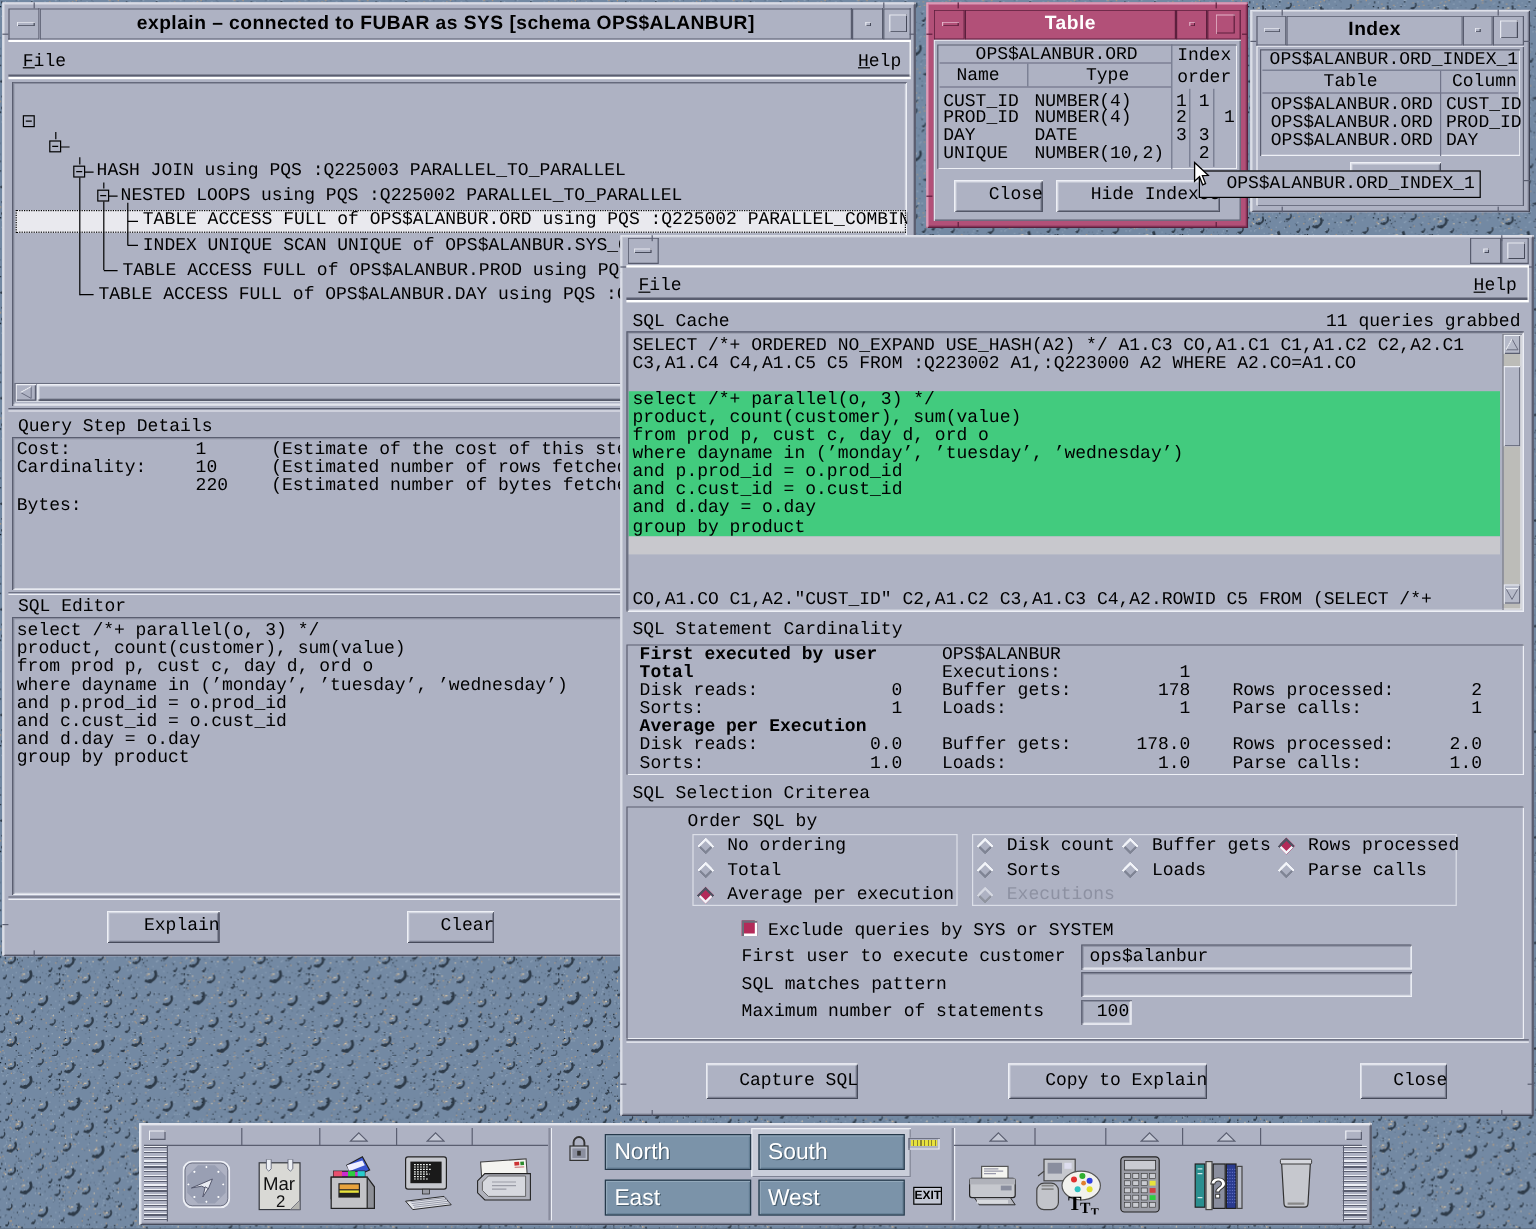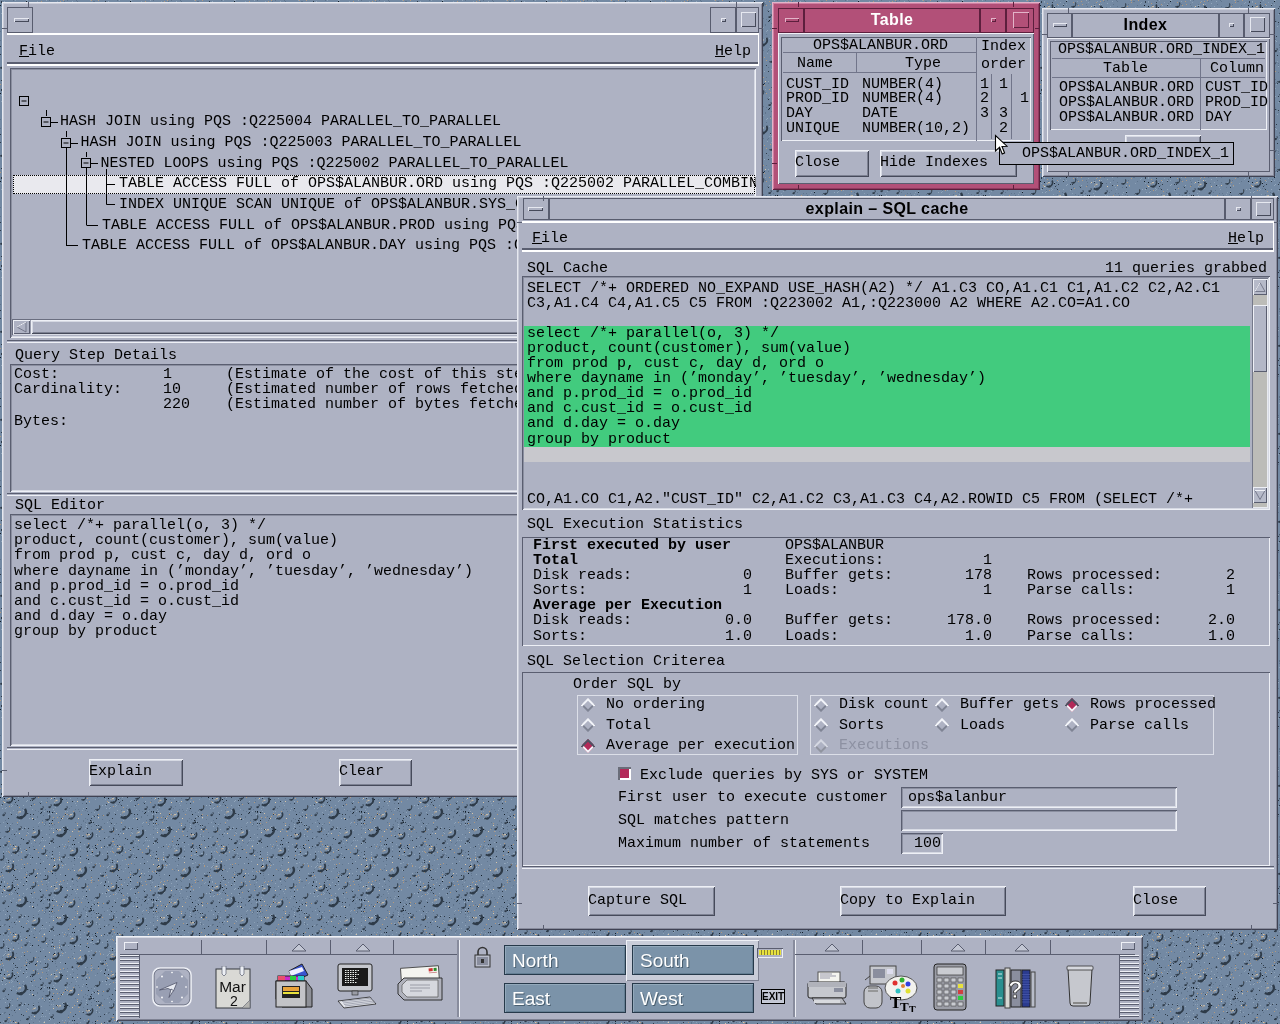--- a/index.html
+++ b/index.html
@@ -2,21 +2,21 @@
 <html><head><meta charset="utf-8"><title>cde</title><style>
 html,body{margin:0;padding:0;background:#333}
 #scr{position:relative;width:1280px;height:1024px;overflow:hidden;background:#7389a3;
  font-family:"Liberation Mono",monospace;font-size:15px;line-height:15.1px;color:#000}
 #scr *{box-sizing:border-box}
 .a{position:absolute}
 .mono{font-family:"Liberation Mono",monospace;white-space:pre}
 .g{background:#aeb2c3}
 .s1{box-shadow:inset 1px 1px 0 #5a5e70,inset -1px -1px 0 #eef0f6}
 .s2{box-shadow:inset 1px 1px 0 #5a5e70,inset -1px -1px 0 #eef0f6,inset 2px 2px 0 #8b8fa0,inset -2px -2px 0 #d6d9e3}
-.btn{background:#aeb2c3;box-shadow:inset 1px 1px 0 #eef0f6,inset -1px -1px 0 #464a5a,inset 2px 2px 0 #d6d9e3,inset -2px -2px 0 #7d8192;text-align:left}
+.btn{background:#aeb2c3;box-shadow:inset 1px 1px 0 #eef0f6,inset -1px -1px 0 #464a5a,inset 2px 2px 0 #d6d9e3,inset -2px -2px 0 #7d8192;text-align:right}
 .frame{background:#aeb2c3;box-shadow:inset 1px 1px 0 #e6e8f0,inset -1px -1px 0 #3f4253,inset 2px 2px 0 #c9ccd8,inset -2px -2px 0 #888c9d}
 .tb{background:#aeb2c3;box-shadow:inset 1px 1px 0 #585c6e, inset -1px -1px 0 #585c6e}
 .pframe{background:#b25078;box-shadow:inset 1px 1px 0 #e3b4c9,inset -1px -1px 0 #5c1f3d,inset 2px 2px 0 #cf7fa1,inset -2px -2px 0 #8f3c60}
 .ptb{background:#b25078;box-shadow:inset 1px 1px 0 #5c1f3d, inset -1px -1px 0 #5c1f3d}
 .title{font-family:"Liberation Sans",sans-serif;font-weight:bold;font-size:16px;line-height:23px;text-align:center;letter-spacing:0.4px}
 .fld{background:#aeb2c3;box-shadow:inset 1px 1px 0 #5a5e70,inset -1px -1px 0 #eef0f6,inset 2px 2px 0 #8b8fa0,inset -2px -2px 0 #d6d9e3}
 .dia{width:10px;height:10px;transform:rotate(45deg);background:#aeb2c3;box-shadow:inset 2px 2px 0 #f2f4f9,inset -2px -2px 0 #7f8494}
 .diar{width:10px;height:10px;transform:rotate(45deg);background:#b32a59;box-shadow:inset 2px 2px 0 #4e5262,inset -2px -2px 0 #f2f4f9}
 .diad{width:10px;height:10px;transform:rotate(45deg);background:#aeb2c3;box-shadow:inset 2px 2px 0 #d5d8e2,inset -2px -2px 0 #90949f}
 </style></head>
@@ -140,20 +140,21 @@
           <path d="M3.5 63.4 A3 3 0 0 1 -0.6 67.5" stroke="#2e3b49" stroke-width="1.1" fill="none"></path>
           <circle cx="1.6" cy="67.8" r="1.0" fill="#2e3b49"></circle>
         </pattern>
       </defs>
 <rect width="1280" height="1024" fill="url(#bgp)"></rect>
 </svg>
 
 <div class="a frame" style="left:2px;top:2px;width:761px;height:795px">
  <div class="a tb" style="left:5px;top:5px;width:26px;height:26px"></div>
  <div class="a" style="left:12px;top:16px;width:15px;height:4px;background:#aeb2c3;box-shadow:inset 1px 1px 0 #e6e8f0,inset -1px -1px 0 #464a5a"></div>
+ <div class="a tb title" style="left:31px;top:5px;width:677px;height:26px;line-height:25px">explain – connected to FUBAR as SYS [schema OPS$ALANBUR]</div>
  <div class="a tb" style="left:708px;top:5px;width:26px;height:26px"></div>
  <div class="a" style="left:719px;top:16px;width:5px;height:4px;background:#aeb2c3;box-shadow:inset 1px 1px 0 #e6e8f0,inset -1px -1px 0 #464a5a"></div>
  <div class="a tb" style="left:734px;top:5px;width:23px;height:26px"></div>
  <div class="a" style="left:739px;top:10px;width:15px;height:15px;box-shadow:inset 1px 1px 0 #e6e8f0,inset -1px -1px 0 #464a5a"></div>
  <div class="a" style="left:26px;top:0;width:1px;height:5px;background:#5a5e70"></div>
  <div class="a" style="left:26px;top:790px;width:1px;height:5px;background:#5a5e70"></div>
  <div class="a" style="left:734px;top:0;width:1px;height:5px;background:#5a5e70"></div>
  <div class="a" style="left:734px;top:790px;width:1px;height:5px;background:#5a5e70"></div>
  <div class="a" style="left:0;top:26px;width:5px;height:1px;background:#5a5e70"></div>
  <div class="a" style="left:756px;top:26px;width:5px;height:1px;background:#5a5e70"></div>
@@ -187,21 +188,20 @@
        <line x1="80.5" y1="95.5" x2="88" y2="95.5"></line>
        <line x1="56.5" y1="80" x2="56.5" y2="178"></line>
             <line x1="56.5" y1="177.5" x2="68" y2="177.5"></line>
        <line x1="76.5" y1="100" x2="76.5" y2="157"></line>
             <line x1="76.5" y1="157.5" x2="88" y2="157.5"></line>
        <line x1="96.5" y1="101" x2="96.5" y2="136.5"></line>
        <line x1="96.5" y1="116.5" x2="105" y2="116.5"></line>
             <line x1="96.5" y1="136.5" x2="105" y2="136.5"></line>
      </g>
    </svg>
-   <div class="a mono" style="left:50px;top:46.3px">HASH JOIN using PQS :Q225004 PARALLEL_TO_PARALLEL</div>
    <div class="a mono" style="left:70.5px;top:66.9px">HASH JOIN using PQS :Q225003 PARALLEL_TO_PARALLEL</div>
    <div class="a mono" style="left:90.5px;top:87.6px">NESTED LOOPS using PQS :Q225002 PARALLEL_TO_PARALLEL</div>
    <div class="a mono" style="left:109px;top:108.2px">TABLE ACCESS FULL of OPS$ALANBUR.ORD using PQS :Q225002 PARALLEL_COMBINED_WITH</div>
    <div class="a mono" style="left:109px;top:128.9px">INDEX UNIQUE SCAN UNIQUE of OPS$ALANBUR.SYS_C003256 using PQS</div>
    <div class="a mono" style="left:92px;top:149.5px">TABLE ACCESS FULL of OPS$ALANBUR.PROD using PQS :Q225001</div>
    <div class="a mono" style="left:72px;top:170.2px">TABLE ACCESS FULL of OPS$ALANBUR.DAY using PQS :Q225000</div>
 
    <div class="a" style="left:2px;top:251px;width:742px;height:16px;background:#9a9eae;box-shadow:inset 1px 1px 0 #6a6e80,inset -1px -1px 0 #d8dbe4"></div>
    <div class="a" style="left:3px;top:252px;width:17px;height:14px;background:#aeb2c3;box-shadow:inset 1px 1px 0 #eef0f6,inset -1px -1px 0 #5a5e70"></div>
    <svg class="a" style="left:5px;top:253px" width="13" height="12">
@@ -331,21 +331,20 @@
 
 <div class="a" style="left:999px;top:142px;width:235px;height:23px;background:#aeb2c3;border:1px solid #000"></div>
 <div class="a mono" style="left:1022px;top:146px">OPS$ALANBUR.ORD_INDEX_1</div>
 <svg class="a" style="left:992px;top:133px" width="16" height="24">
       <path d="M3.5 2.5 L3.5 18 L7.6 14.2 L10.2 21 L12.6 20 L10 13.4 L15 13.2 Z" fill="#fff" stroke="#000" stroke-width="1.1"></path>
     </svg>
 
 <div class="a frame" style="left:517px;top:196px;width:761px;height:734px">
  <div class="a tb" style="left:6px;top:2px;width:26px;height:22px"></div>
  <div class="a" style="left:11px;top:11px;width:15px;height:4px;background:#aeb2c3;box-shadow:inset 1px 1px 0 #e6e8f0,inset -1px -1px 0 #464a5a"></div>
- <div class="a tb title" style="left:32px;top:2px;width:676px;height:22px;line-height:21px">explain – SQL cache</div>
  <div class="a tb" style="left:708px;top:2px;width:26px;height:22px"></div>
  <div class="a" style="left:719px;top:11px;width:5px;height:4px;background:#aeb2c3;box-shadow:inset 1px 1px 0 #e6e8f0,inset -1px -1px 0 #464a5a"></div>
  <div class="a tb" style="left:734px;top:2px;width:23px;height:22px"></div>
  <div class="a" style="left:739px;top:6px;width:15px;height:14px;box-shadow:inset 1px 1px 0 #e6e8f0,inset -1px -1px 0 #464a5a"></div>
  <div class="a" style="left:26px;top:0;width:1px;height:5px;background:#5a5e70"></div>
  <div class="a" style="left:26px;top:729px;width:1px;height:5px;background:#5a5e70"></div>
  <div class="a" style="left:734px;top:0;width:1px;height:5px;background:#5a5e70"></div>
  <div class="a" style="left:734px;top:729px;width:1px;height:5px;background:#5a5e70"></div>
  <div class="a" style="left:0;top:26px;width:5px;height:1px;background:#5a5e70"></div>
  <div class="a" style="left:756px;top:26px;width:5px;height:1px;background:#5a5e70"></div>
@@ -384,21 +383,21 @@
           <path d="M6 1.5 L1 10.5" stroke="#eef0f6"></path>
         </svg>
   <div class="a" style="left:731px;top:211px;width:14px;height:16px;background:#b6bac9;box-shadow:inset 1px 1px 0 #eef0f6,inset -1px -1px 0 #5a5e70"></div>
   <svg class="a" style="left:732px;top:213px" width="12" height="12">
           <path d="M1 1.5 L11 1.5 L6 10.5 Z" fill="#b6bac9" stroke="#666a7c" stroke-width=".8"></path>
           <path d="M1 1.5 L11 1.5" stroke="#eef0f6"></path>
         </svg>
   <div class="a" style="left:731px;top:29px;width:14px;height:67px;background:#b3b7c7;box-shadow:inset 1px 1px 0 #eef0f6,inset -1px -1px 0 #5a5e70"></div>
  </div>
 
- <div class="a mono" style="left:10px;top:321.2px">SQL Execution Statistics</div>
+ <div class="a mono" style="left:10px;top:321.2px">SQL Statement Cardinality</div>
  <div class="a g s1" style="left:5px;top:341px;width:748px;height:109px">
   <div class="a mono" style="left:11px;top:0.9px;font-weight:bold">First executed by user</div>
         <div class="a mono" style="left:263px;top:0.9px">OPS$ALANBUR</div>
   <div class="a mono" style="left:11px;top:16px;font-weight:bold">Total</div>
         <div class="a mono" style="left:263px;top:16px">Executions:</div>
         <div class="a mono" style="left:425px;top:16px;width:45px;text-align:right">1</div>
   <div class="a mono" style="left:11px;top:31.1px">Disk reads:</div>
         <div class="a mono" style="left:185px;top:31.1px;width:45px;text-align:right">0</div>
         <div class="a mono" style="left:263px;top:31.1px">Buffer gets:</div>
         <div class="a mono" style="left:425px;top:31.1px;width:45px;text-align:right">178</div>

